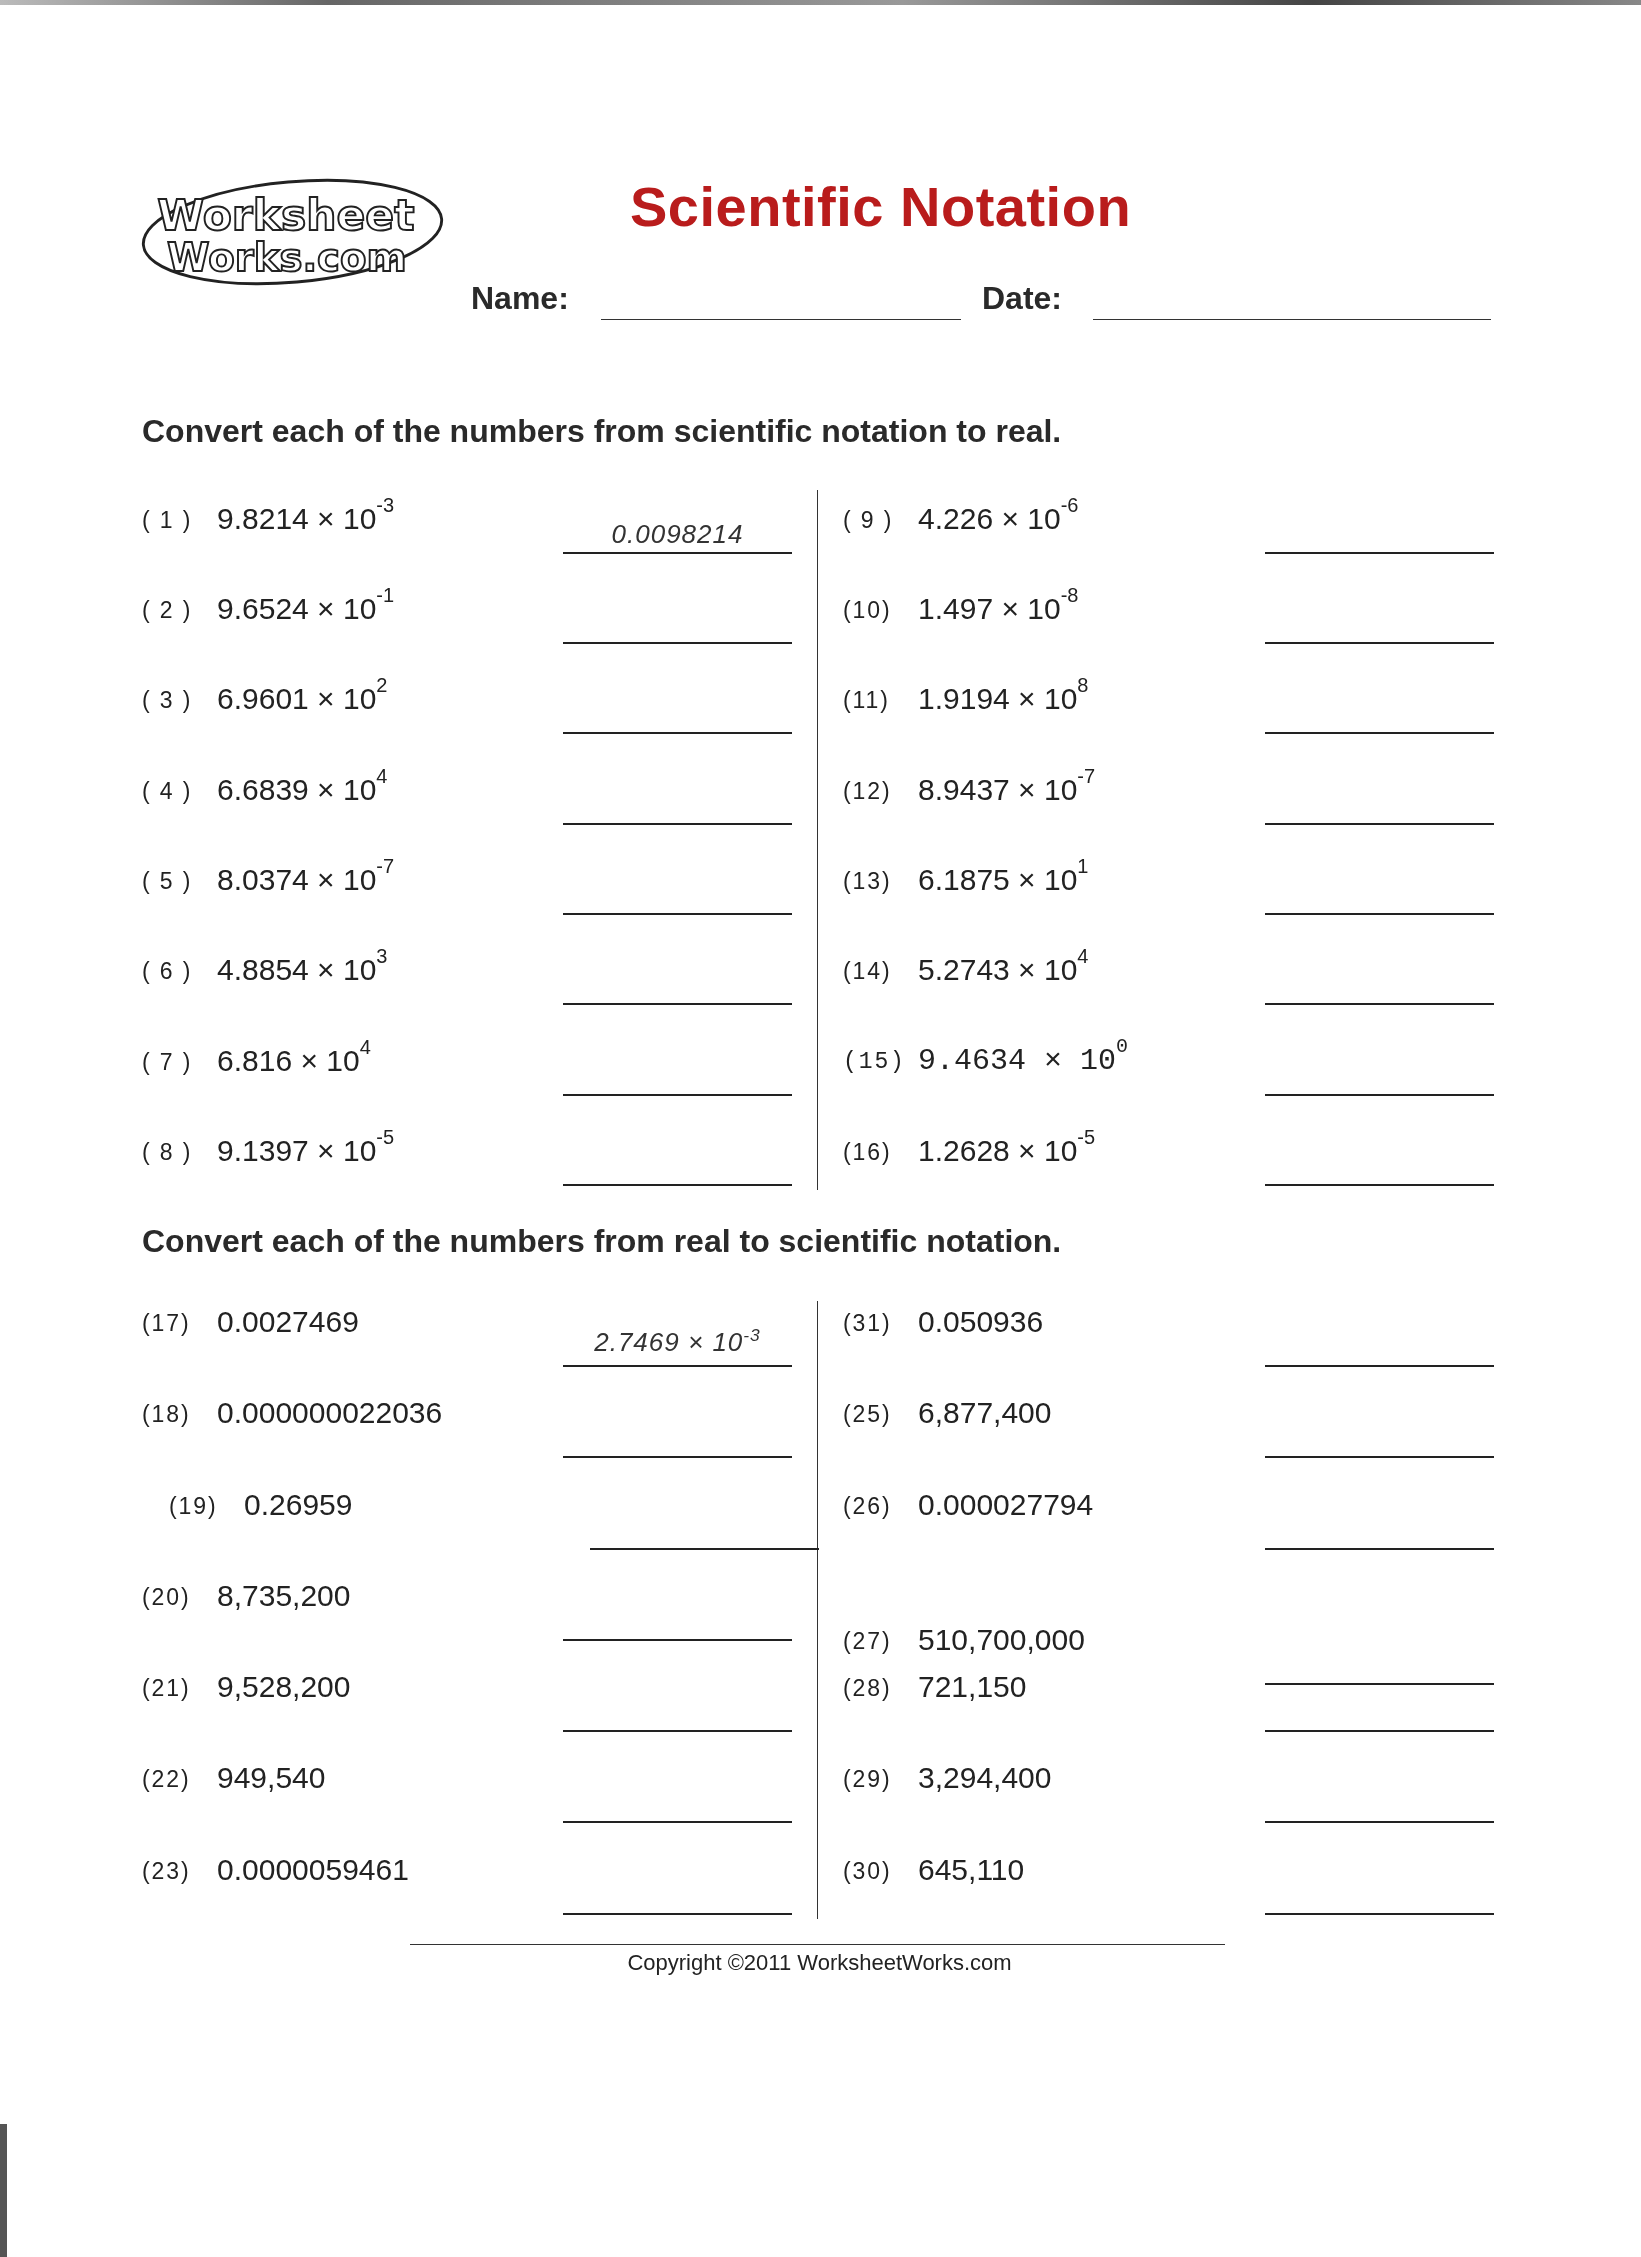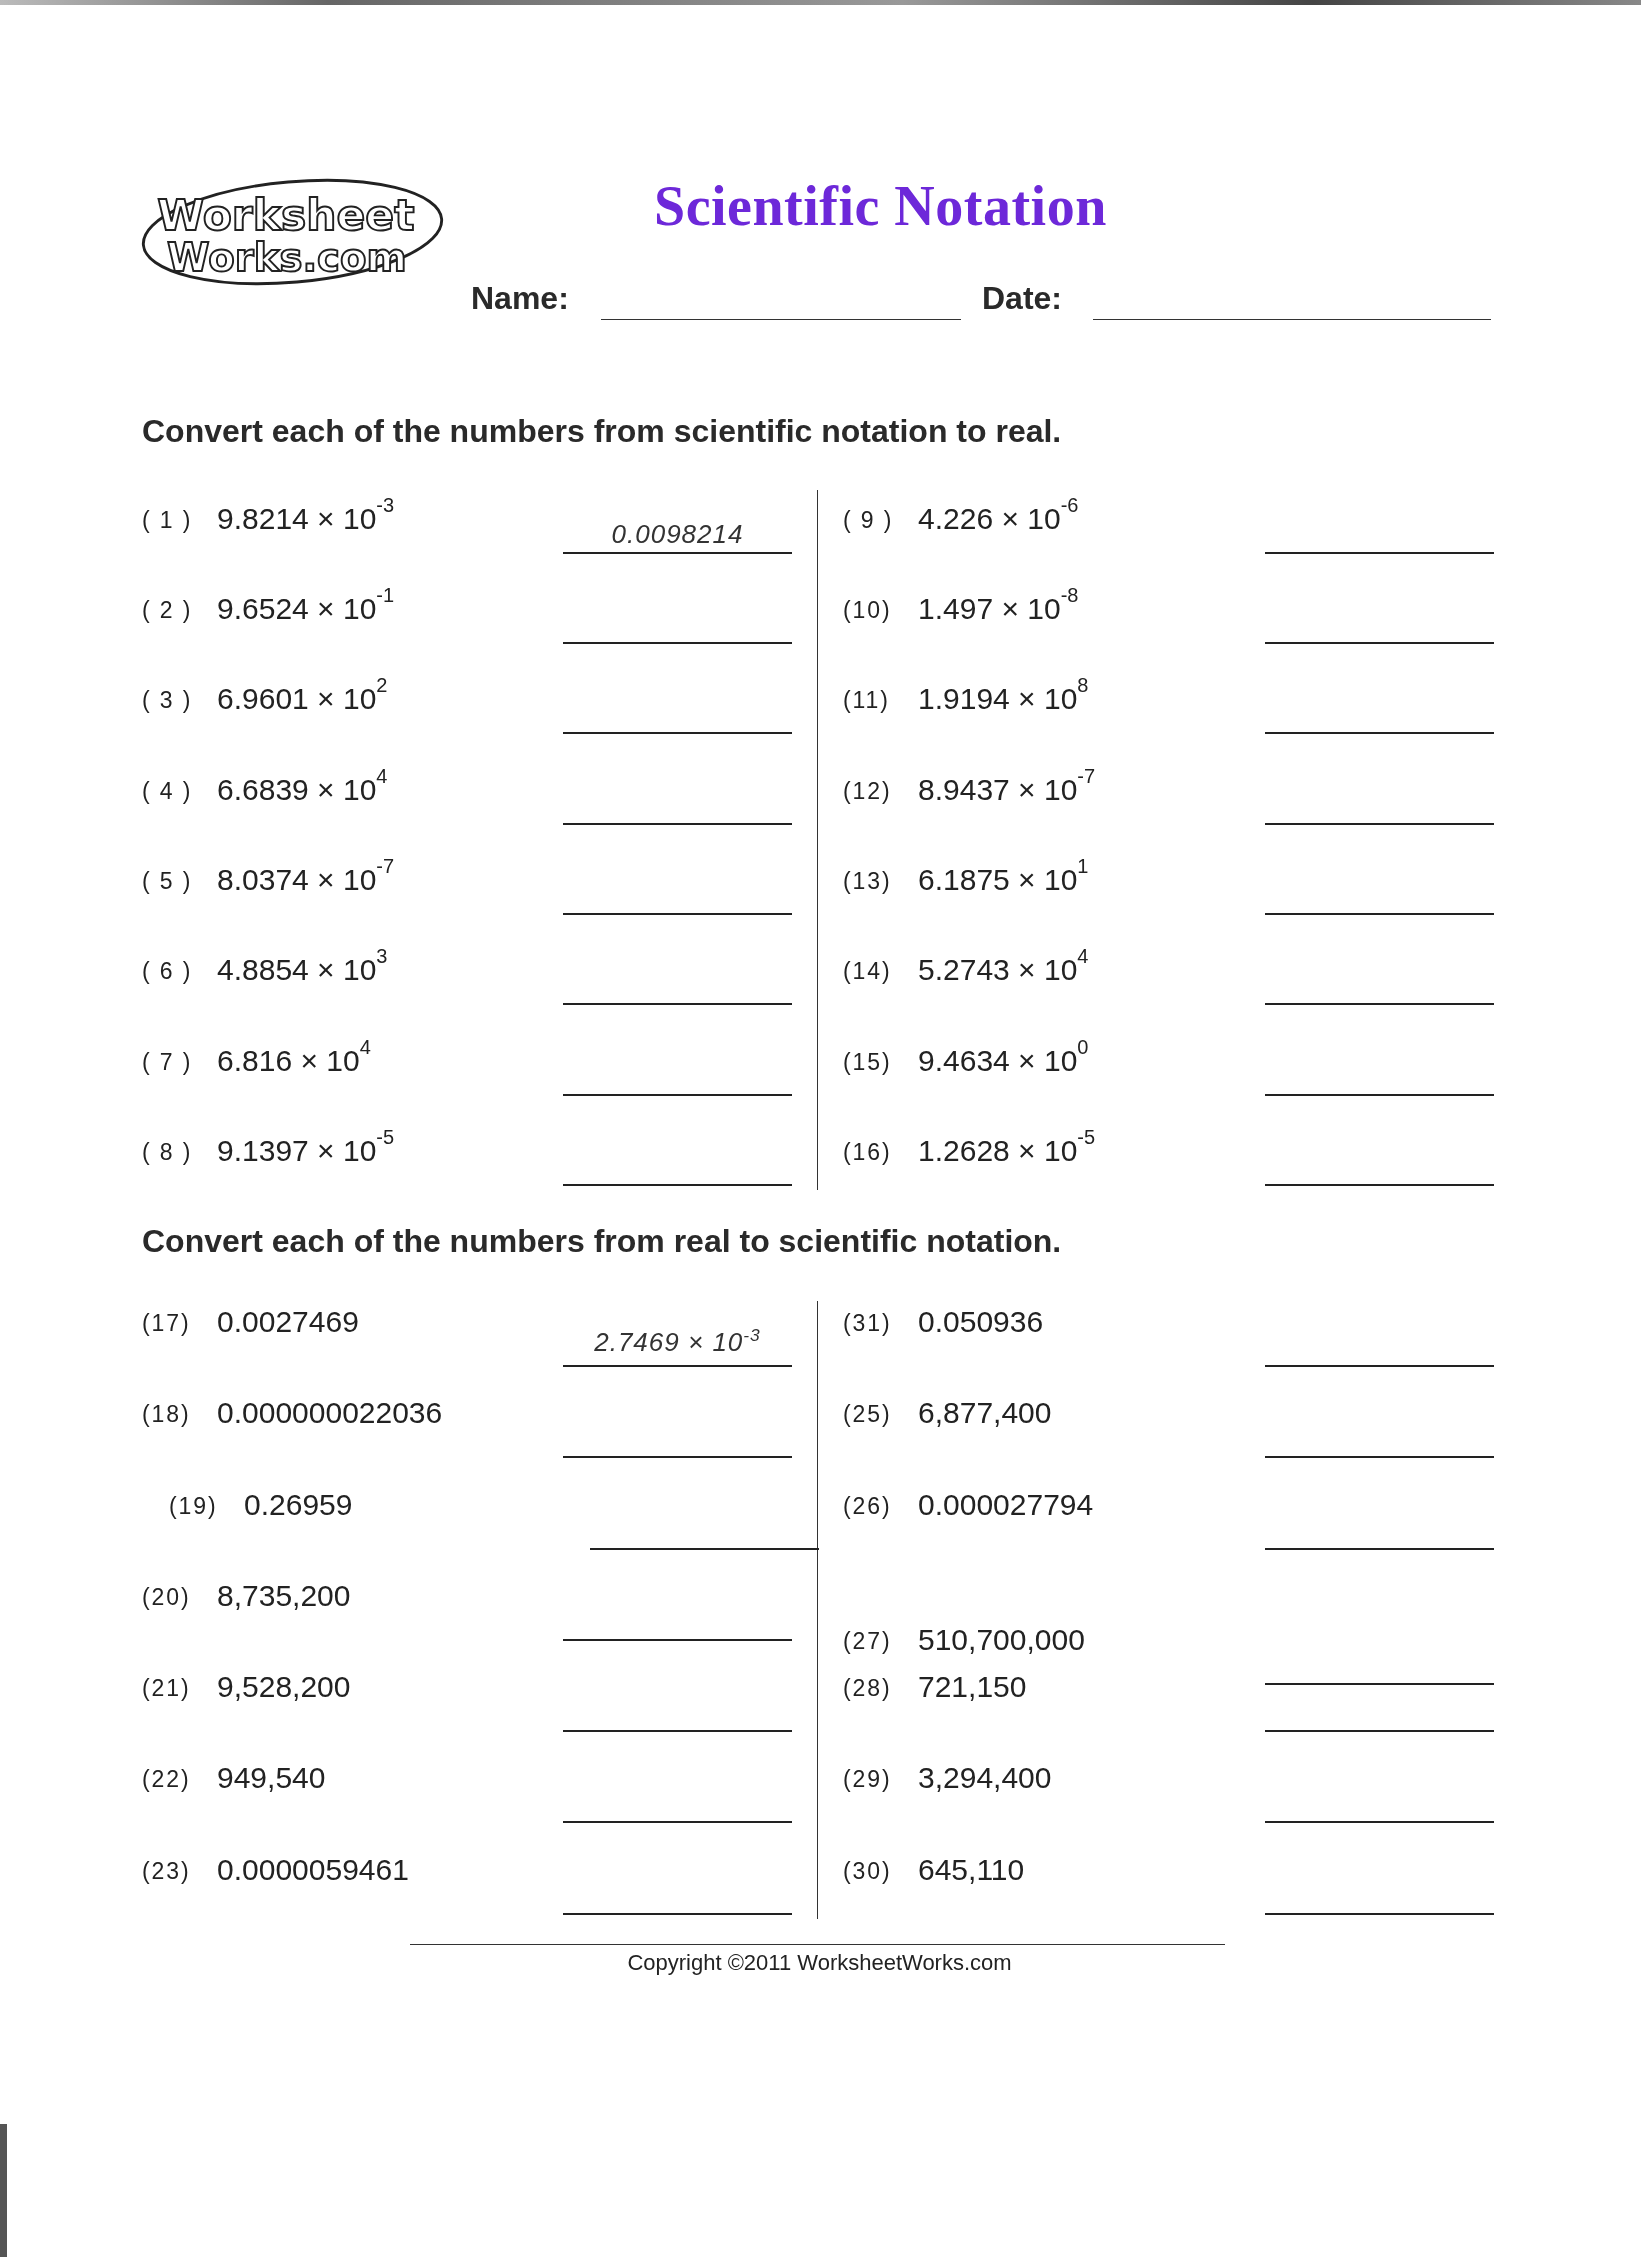--- a/index.html
+++ b/index.html
@@ -9,22 +9,22 @@
     font-family: "Liberation Sans", "DejaVu Sans", sans-serif;
   }
   .scan-top { position: absolute; left: 0; top: 0; width: 1641px; height: 4.8px;
     background: linear-gradient(90deg, #bbb 0%, #666 20%, #999 55%, #444 80%, #888 100%); }
   .scan-left { position: absolute; left: 0; top: 2124px; width: 6.8px; height: 133px; background: #555; }
 
   
   .logo { position: absolute; left: 138px; top: 174px; width: 309px; height: 116px; }
   .logo svg { width: 100%; height: 100%; }
 
-  .title { position: absolute; left: 654px; top: 174px; font-family: Liberation Serif, serif;
-    font-weight: bold; font-size: 56px; color: #6d28d9; letter-spacing: 0.5px; }
+  .title { position: absolute; left: 630px; top: 174px; font-family: Liberation Sans, sans-serif;
+    font-weight: bold; font-size: 56px; color: #b91c1c; letter-spacing: 0.5px; }
 
   .field-label { position: absolute; top: 280px; font-weight: bold; font-size: 32px; color: #2a2a2a; }
   .field-line { position: absolute; top: 319px; height: 0; border-top: 1.9px solid #333; }
 
   .section-heading { position: absolute; left: 142px; font-weight: bold; font-size: 32px; color: #2a2a2a; }
 
   .divider { position: absolute; left: 817px; width: 0; border-left: 1.9px solid #333; }
 
   .problem { position: absolute; height: 58px; }
   .pnum { position: absolute; left: 0; top: 0; font-size: 23px; color: #222; letter-spacing: 1.9px; }
@@ -140,21 +140,21 @@
       <span class="pexpr"><span>6.1875</span> <span>×</span> <span>10</span><sup>1</sup></span>
       <span class="handwritten" style="left:422px; top:11.6px;"></span>
       <span class="answer-line" style="left:422px; top:45px;"></span>
     </div>
     <div class="problem" style="left: 843px; top: 958px; width: 676px;">
       <span class="pnum">(14)</span>
       <span class="pexpr"><span>5.2743</span> <span>×</span> <span>10</span><sup>4</sup></span>
       <span class="handwritten" style="left:422px; top:11.6px;"></span>
       <span class="answer-line" style="left:422px; top:45px;"></span>
     </div>
-    <div class="problem" style="left: 843px; top: 1049px; width: 676px;">
+    <div class="problem" style="left: 843px; top: 1049px; width: 676px; font-family: Liberation Mono, monospace;">
       <span class="pnum">(15)</span>
       <span class="pexpr"><span>9.4634</span> <span>×</span> <span>10</span><sup>0</sup></span>
       <span class="handwritten" style="left:422px; top:11.6px;"></span>
       <span class="answer-line" style="left:422px; top:45px;"></span>
     </div>
     <div class="problem" style="left: 843px; top: 1139px; width: 676px;">
       <span class="pnum">(16)</span>
       <span class="pexpr"><span>1.2628</span> <span>×</span> <span>10</span><sup>-5</sup></span>
       <span class="handwritten" style="left:422px; top:11.6px;"></span>
       <span class="answer-line" style="left:422px; top:45px;"></span>

